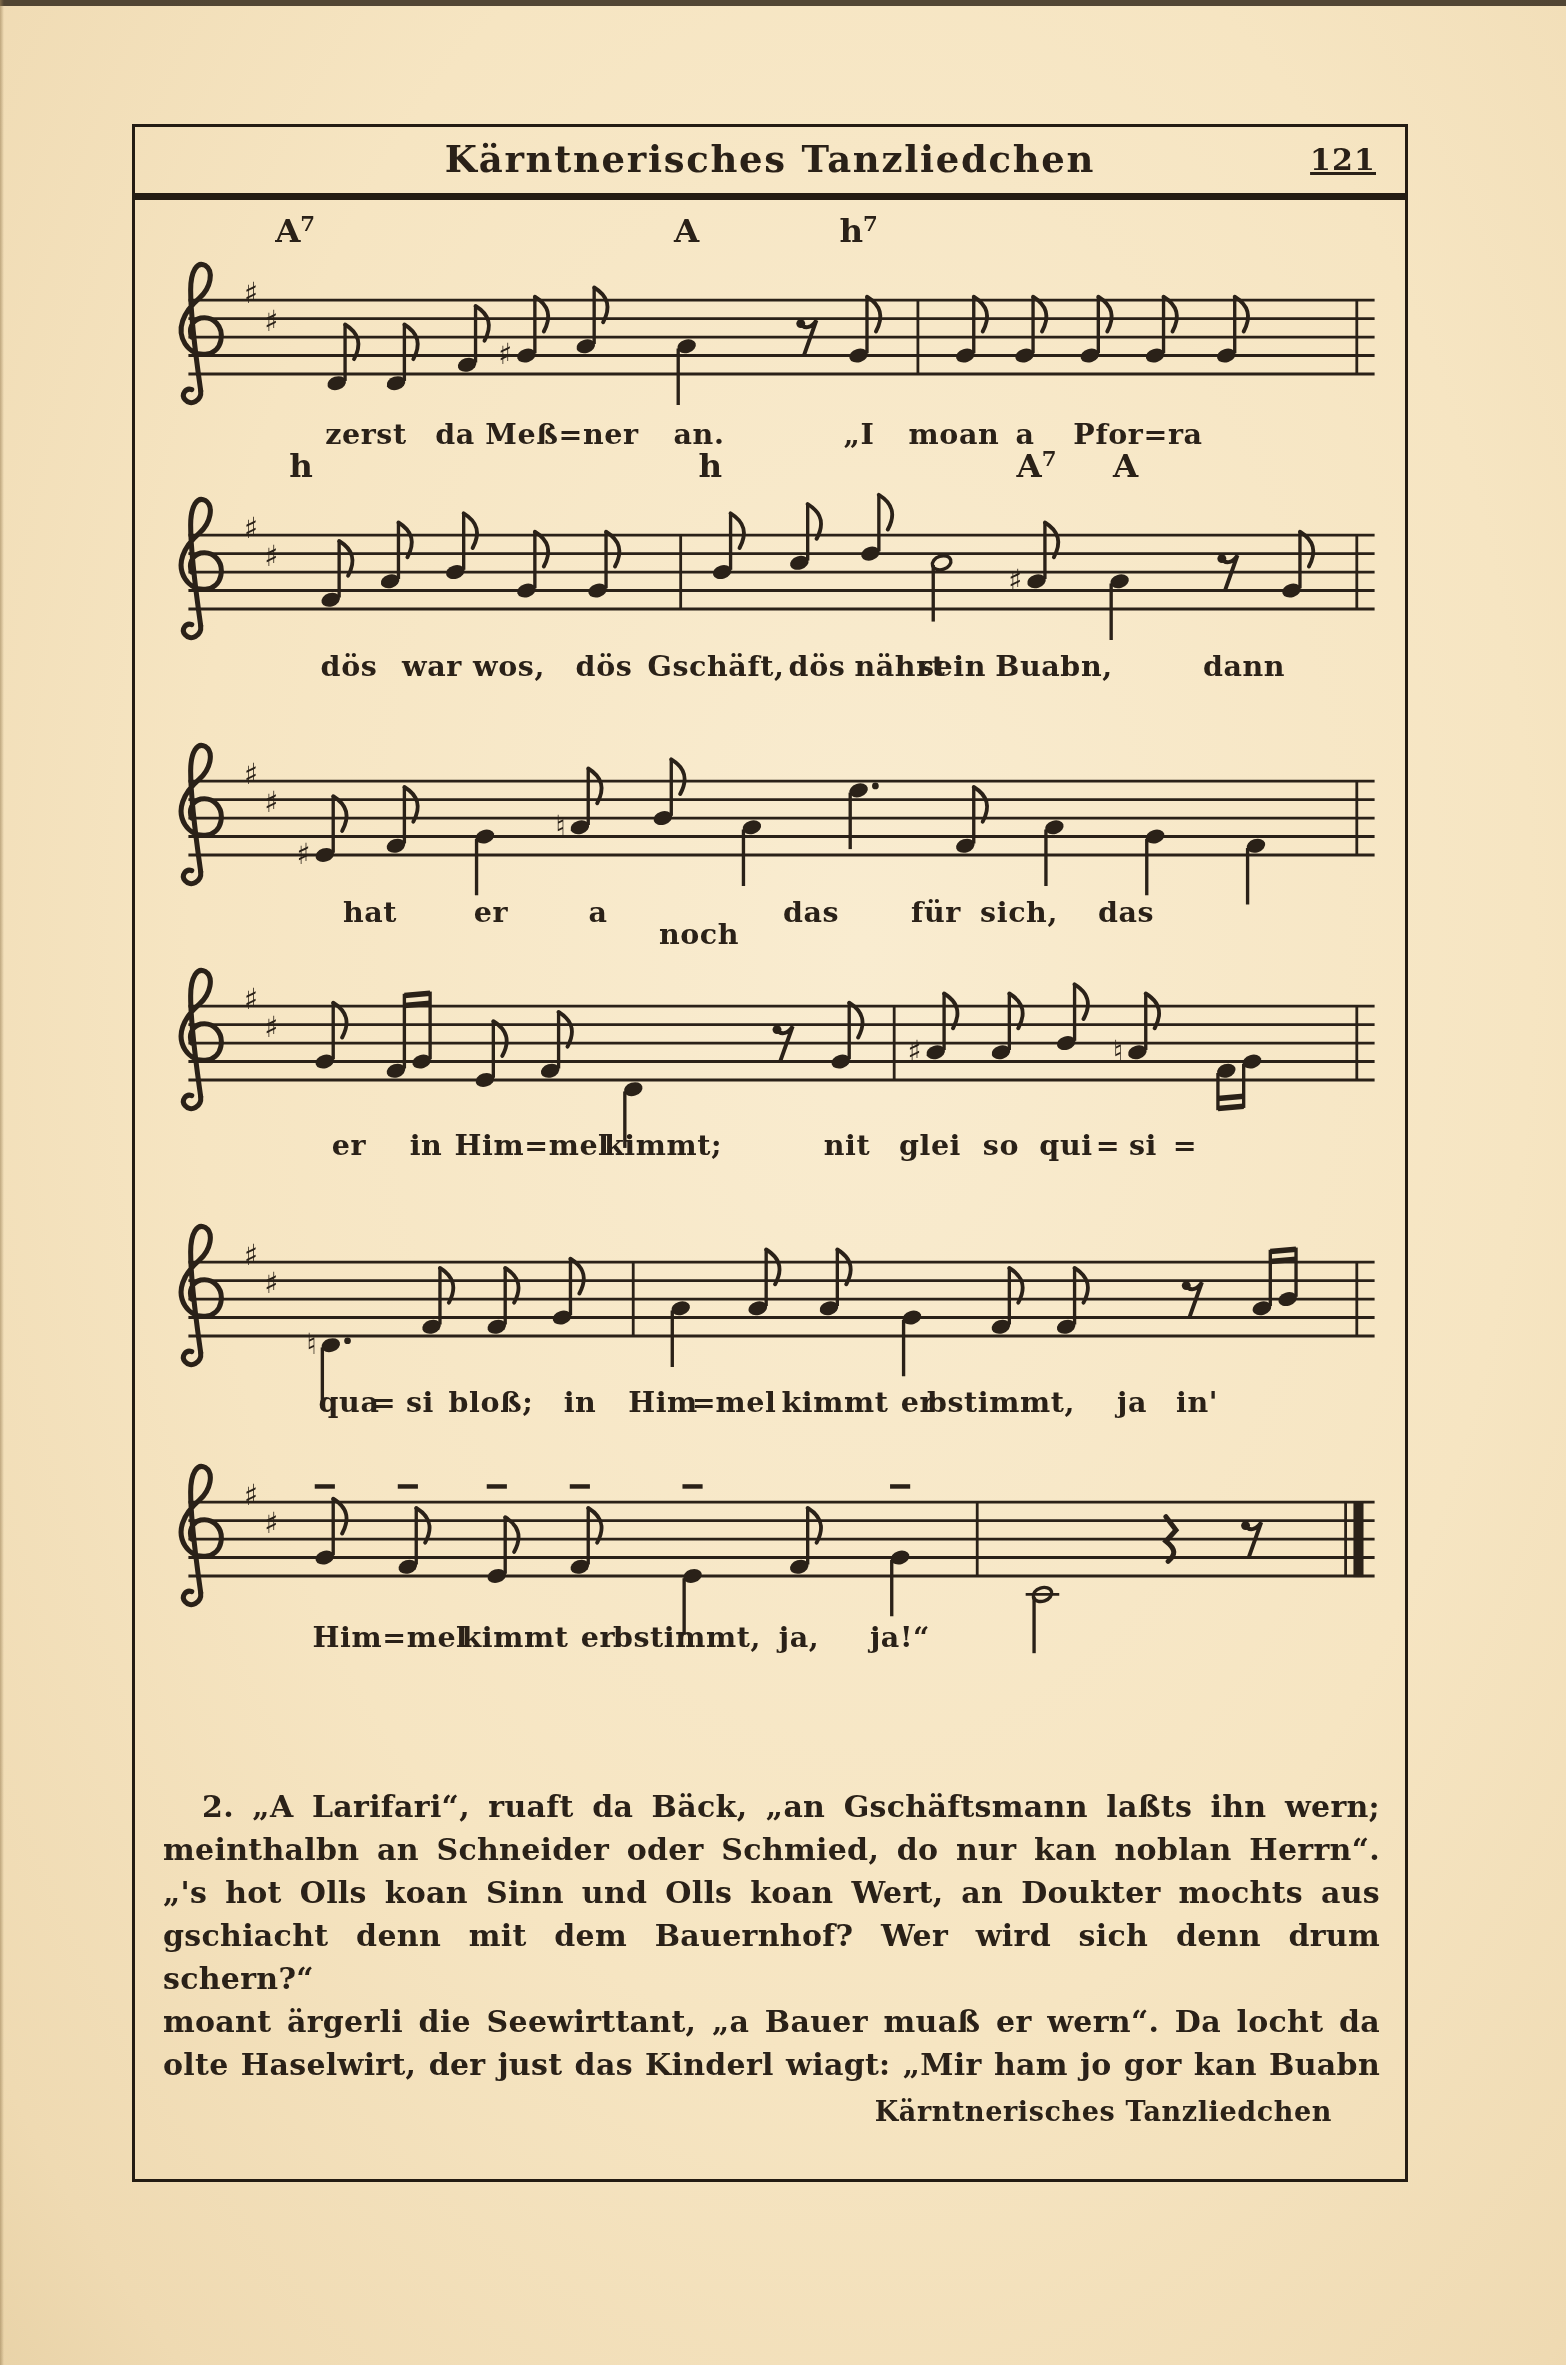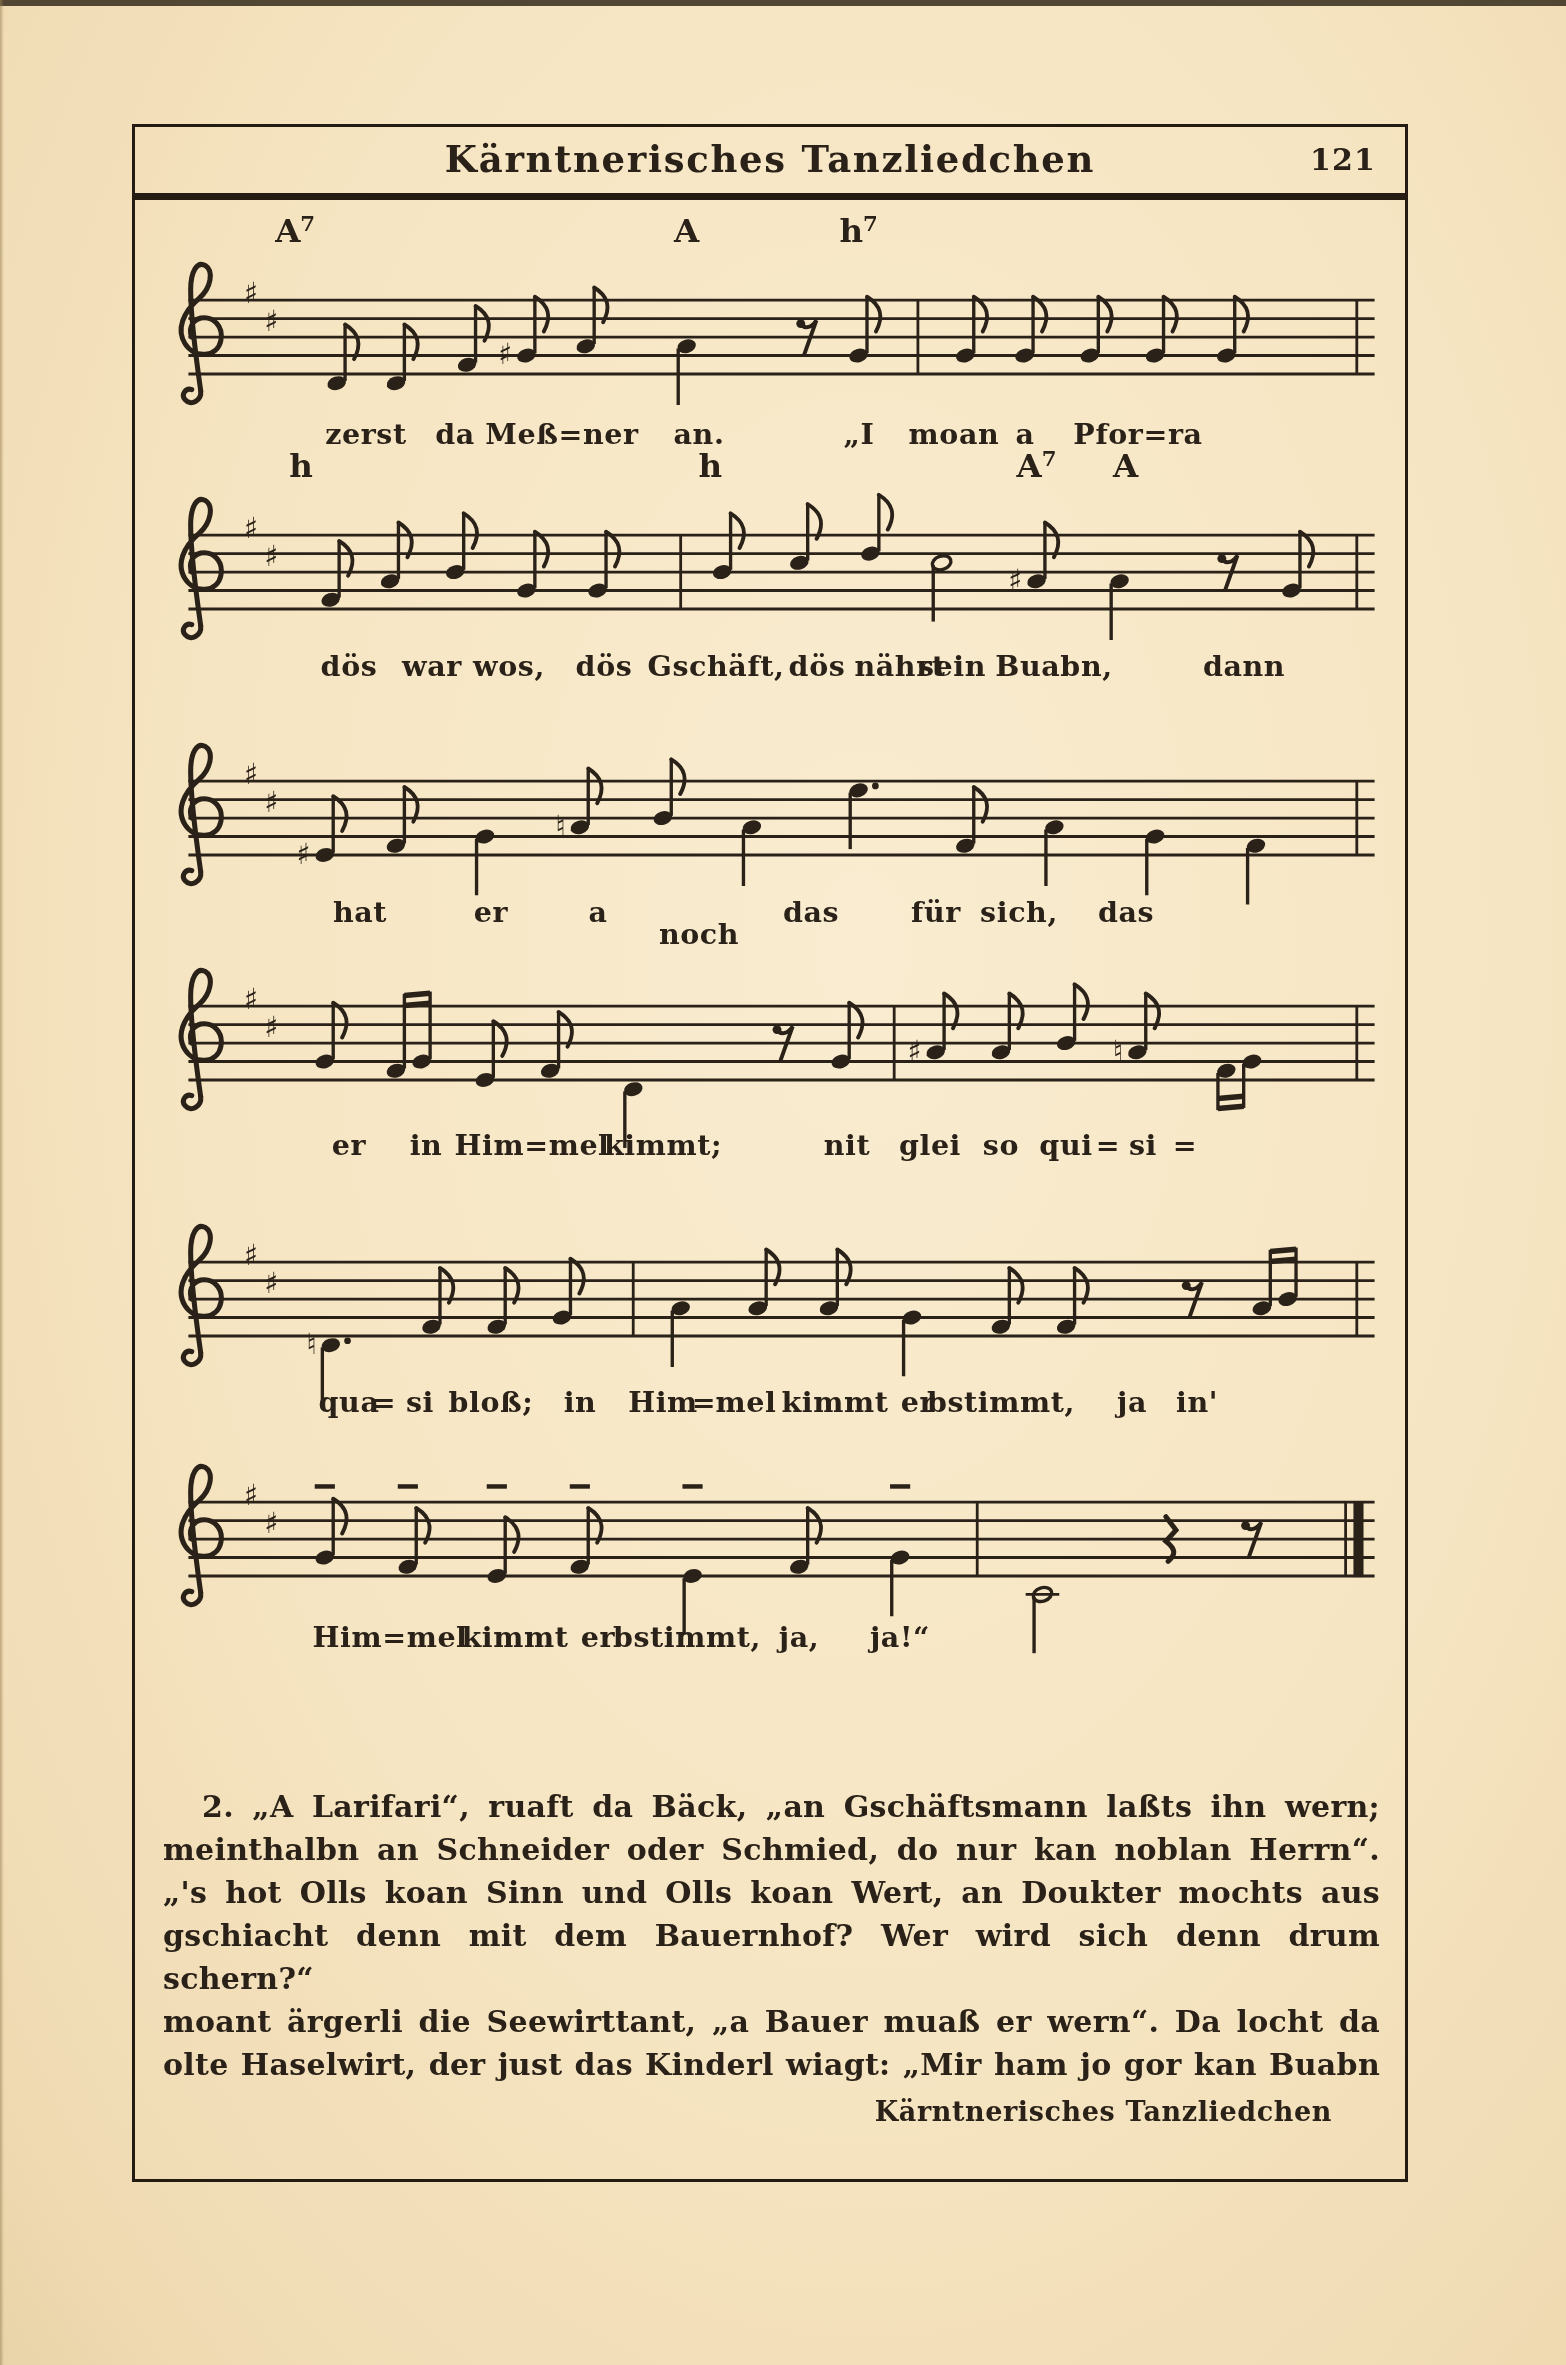--- a/index.html
+++ b/index.html
@@ -24,21 +24,21 @@
     position:absolute;left:0;top:0;width:100%;height:73px;
     border-bottom:7.3px solid #241c13;box-sizing:border-box;
   }
   .page-title{
     position:absolute;left:0;top:10px;width:100%;
     text-align:center;
     font-size:37px;font-weight:700;letter-spacing:1.7px;
   }
   .page-number{
     position:absolute;right:29px;top:14.6px;
-    font-size:30px;font-weight:700;letter-spacing:1.1px;
+    font-size:30px;font-weight:700;letter-spacing:1.1px;text-decoration:underline;
   }
   .staff-block{position:absolute;left:31px;width:1231px;height:235px;}
   .lyrics-line{position:absolute;left:31px;width:1231px;height:36px;}
   .lyric-word{
     position:absolute;transform:translateX(-50%);
     font-size:28.5px;font-weight:700;white-space:nowrap;letter-spacing:0.6px;
   }
   .verse{
     position:absolute;left:28px;top:1658px;width:1217px;
     font-size:30px;font-weight:700;line-height:43px;letter-spacing:0.3px;
@@ -244,21 +244,21 @@
             <ellipse cx="1587.6" cy="252.5" rx="17" ry="12" transform="rotate(-18 1587.6 252.5)" fill="#2a2118" stroke="#2a2118" stroke-width="0"></ellipse>
             <line x1="1572.6" y1="256.5" x2="1572.6" y2="357.5" stroke="#2a2118" stroke-width="6"></line>
             <ellipse cx="1767.8" cy="269" rx="17" ry="12" transform="rotate(-18 1767.8 269)" fill="#2a2118" stroke="#2a2118" stroke-width="0"></ellipse>
             <line x1="1752.8" y1="273" x2="1752.8" y2="374" stroke="#2a2118" stroke-width="6"></line>
             <ellipse cx="1948" cy="285.5" rx="17" ry="12" transform="rotate(-18 1948 285.5)" fill="#2a2118" stroke="#2a2118" stroke-width="0"></ellipse>
             <line x1="1933" y1="289.5" x2="1933" y2="390.5" stroke="#2a2118" stroke-width="6"></line>
             <line x1="2128.2" y1="170" x2="2128.2" y2="302" stroke="#2a2118" stroke-width="5"></line>
           </svg>
         </div>
         <div class="lyrics-line" style="top: 768px;">
-          <span class="lyric-word" style="left: 194px;">hat</span>
+          <span class="lyric-word" style="left: 204px;">hat</span>
           <span class="lyric-word" style="left: 325px;">er</span>
           <span class="lyric-word" style="left: 432px;">a</span>
           <span class="lyric-word" style="left: 533px; margin-top: 22px;">noch</span>
           <span class="lyric-word" style="left: 645px;">das</span>
           <span class="lyric-word" style="left: 770px;">für</span>
           <span class="lyric-word" style="left: 853px;">sich,</span>
           <span class="lyric-word" style="left: 960px;">das</span>
         </div>
         <div class="staff-block" style="top: 784px;">
           <svg viewBox="0 0 2200 420" width="1231" height="235">

